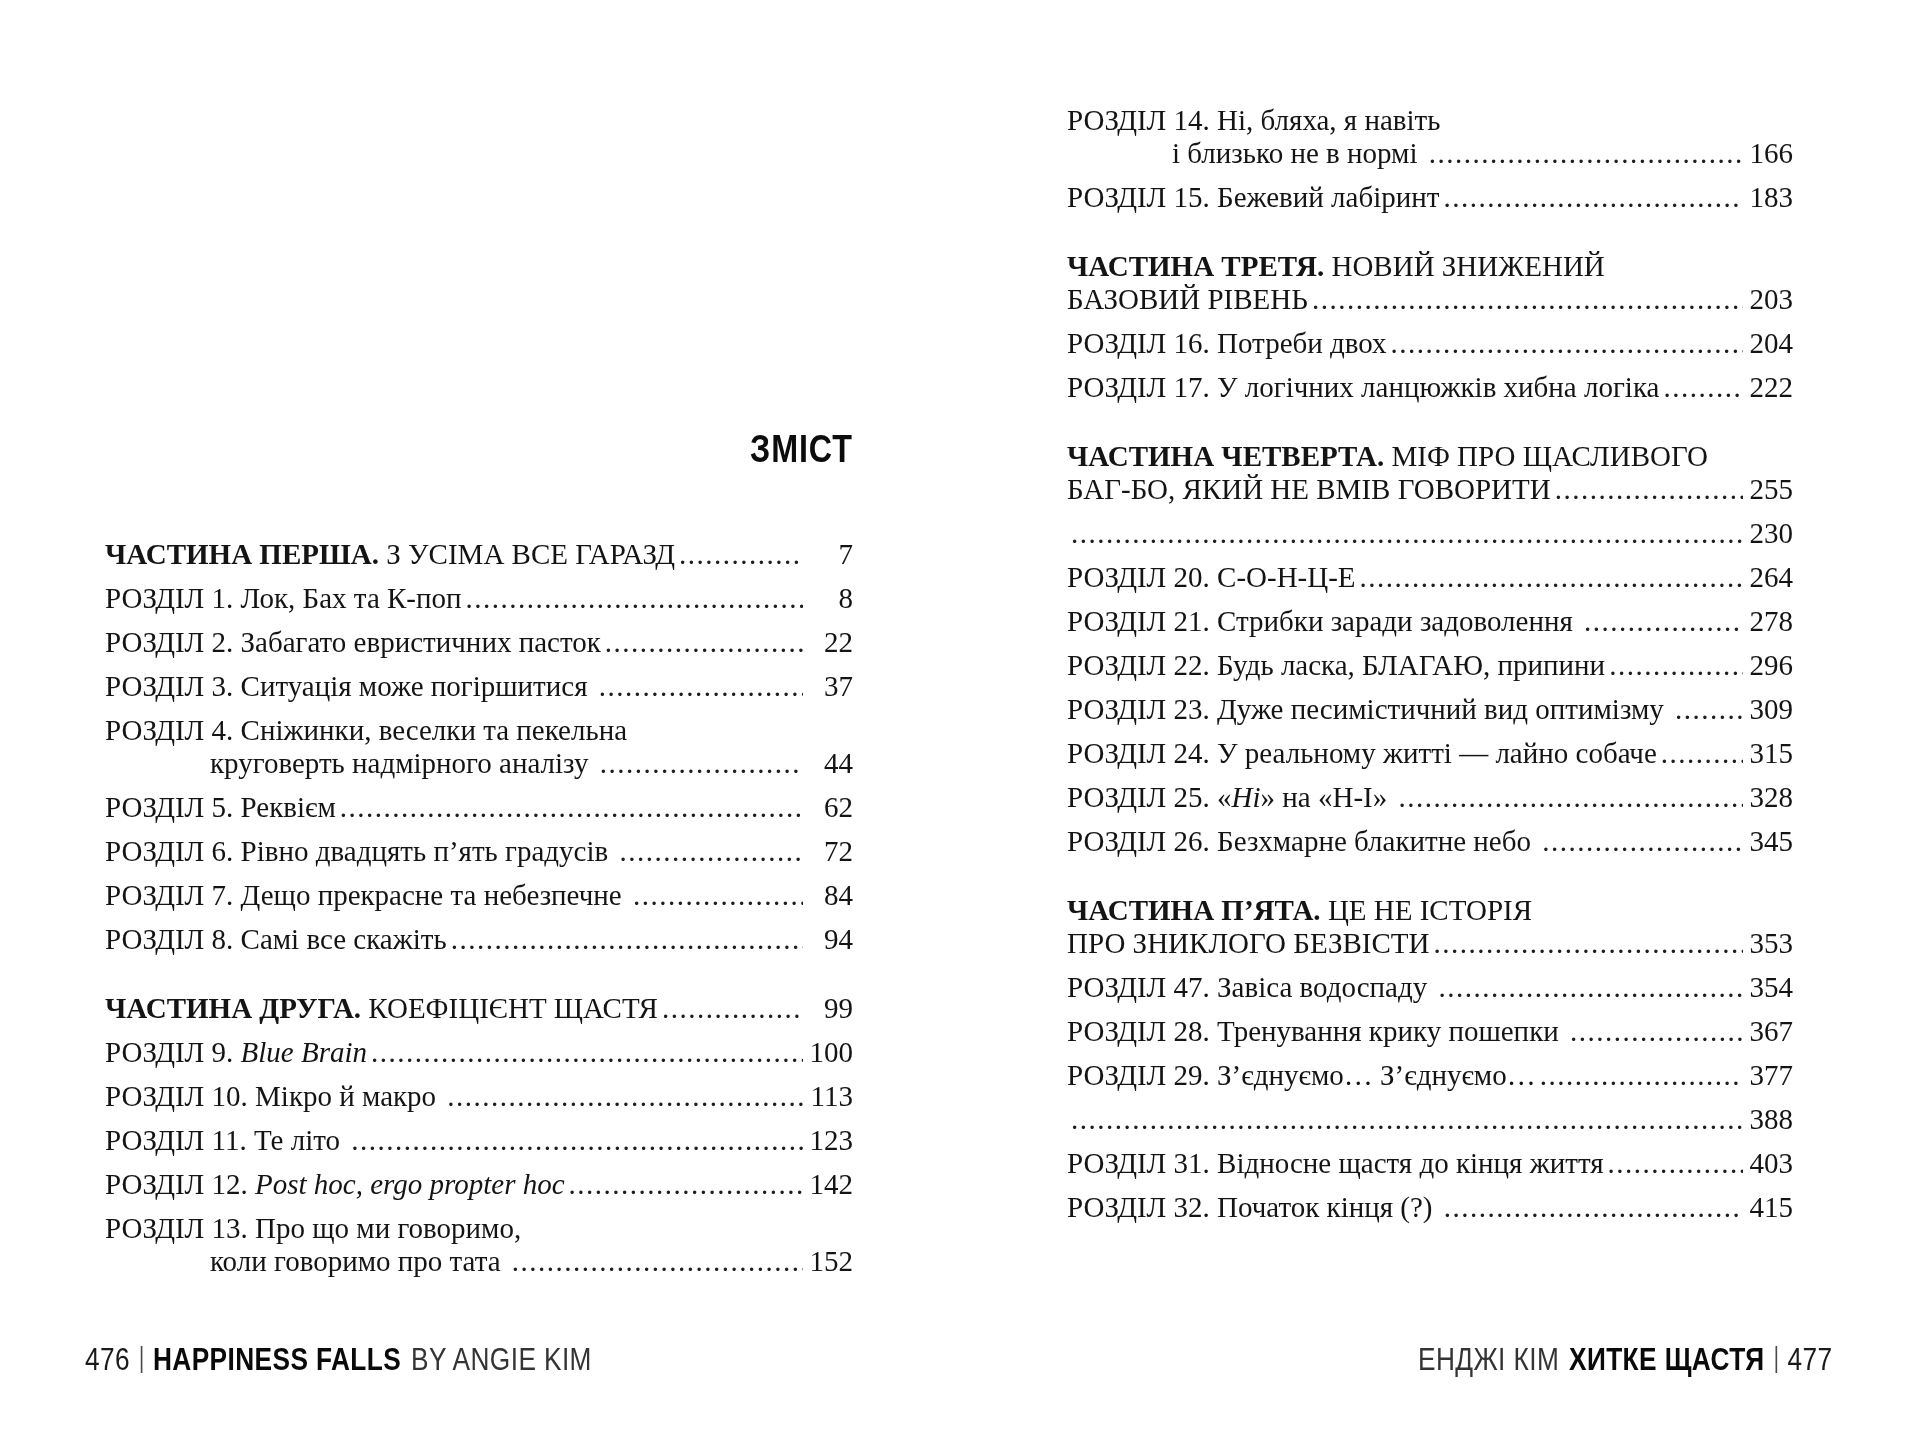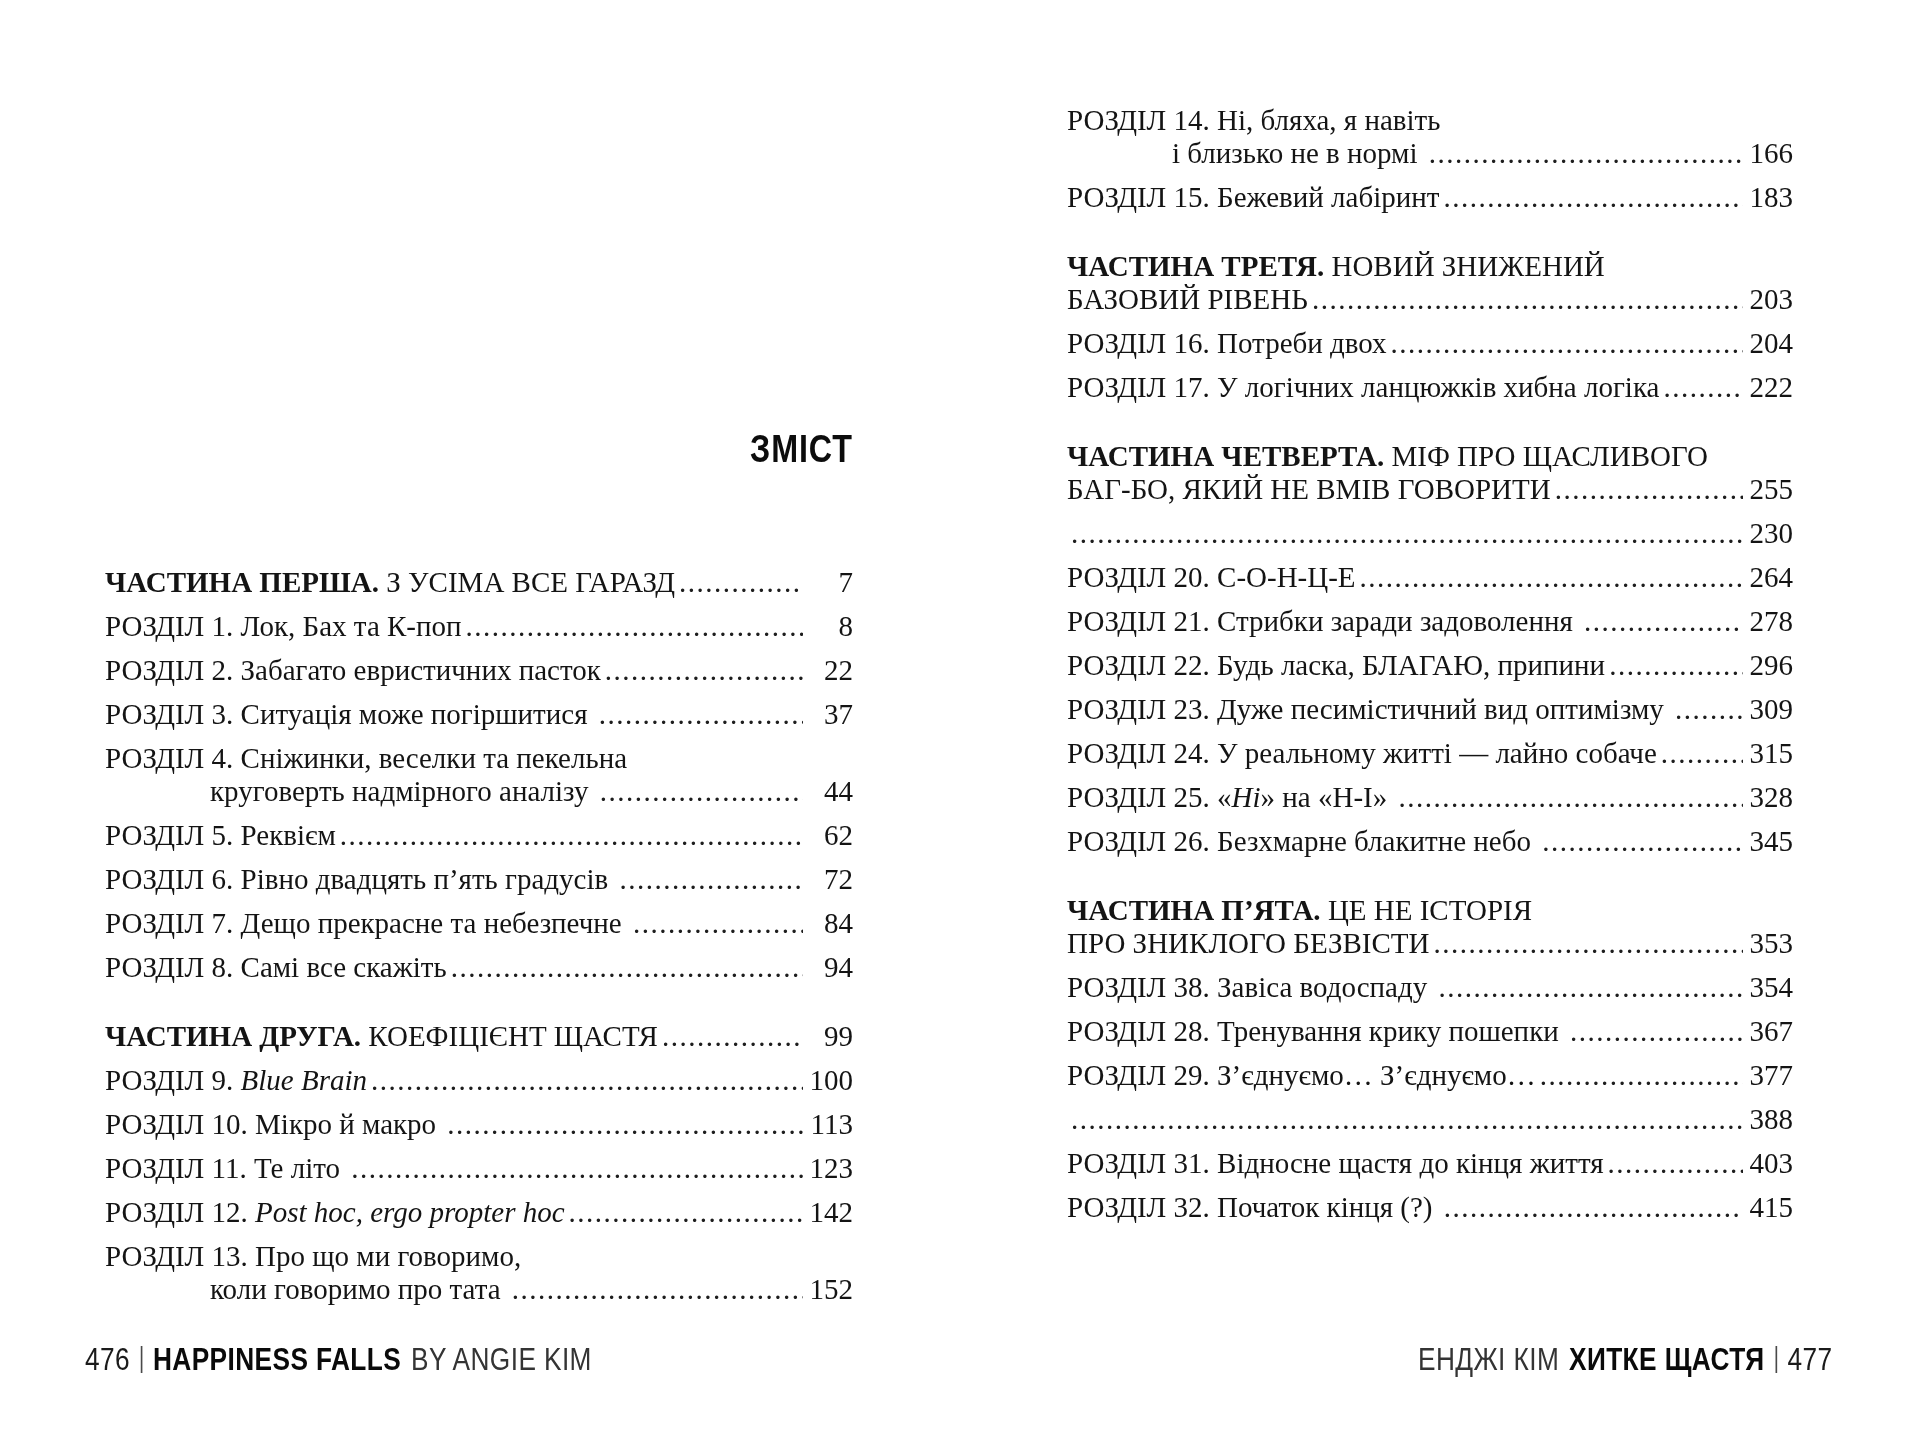--- a/index.html
+++ b/index.html
@@ -22,21 +22,21 @@
     font-weight:700;
     font-size:38px;
     line-height:50px;
     letter-spacing:1px;
     color:#0c0c0c;
   }
   .squeeze-r{display:inline-block;transform:scaleX(0.85);transform-origin:100% 50%;}
   .squeeze-l{display:inline-flex;align-items:center;transform:scaleX(0.82);transform-origin:0 50%;}
   .squeeze-rr{display:inline-flex;align-items:center;transform:scaleX(0.82);transform-origin:100% 50%;}
 
-  #left-col .entries{margin-top:92px;}
+  #left-col .entries{margin-top:64px;}
 
   .row{margin-bottom:11px;}
   .row.part{margin-top:36px;}
   .entries > .row:first-child{margin-top:0;}
 
   .line{
     display:flex;
     align-items:baseline;
     font-size:29px;
     line-height:33px;
@@ -316,21 +316,21 @@
           <span class="tt"><span class="b">ЧАСТИНА П’ЯТА.</span><span> ЦЕ НЕ ІСТОРІЯ</span></span>
         </div>
         <div class="line">
           <span class="tt"><span>ПРО ЗНИКЛОГО БЕЗВІСТИ</span></span>
           <span class="dots"></span>
           <span class="num">353</span>
         </div>
       </div>
       <div class="row chapter">
         <div class="line">
-          <span class="tt"><span>РОЗДІЛ 38. Завіса водоспаду </span></span>
+          <span class="tt"><span>РОЗДІЛ 47. Завіса водоспаду </span></span>
           <span class="dots"></span>
           <span class="num">354</span>
         </div>
       </div>
       <div class="row chapter">
         <div class="line">
           <span class="tt"><span>РОЗДІЛ 28. Тренування крику пошепки </span></span>
           <span class="dots"></span>
           <span class="num">367</span>
         </div>

